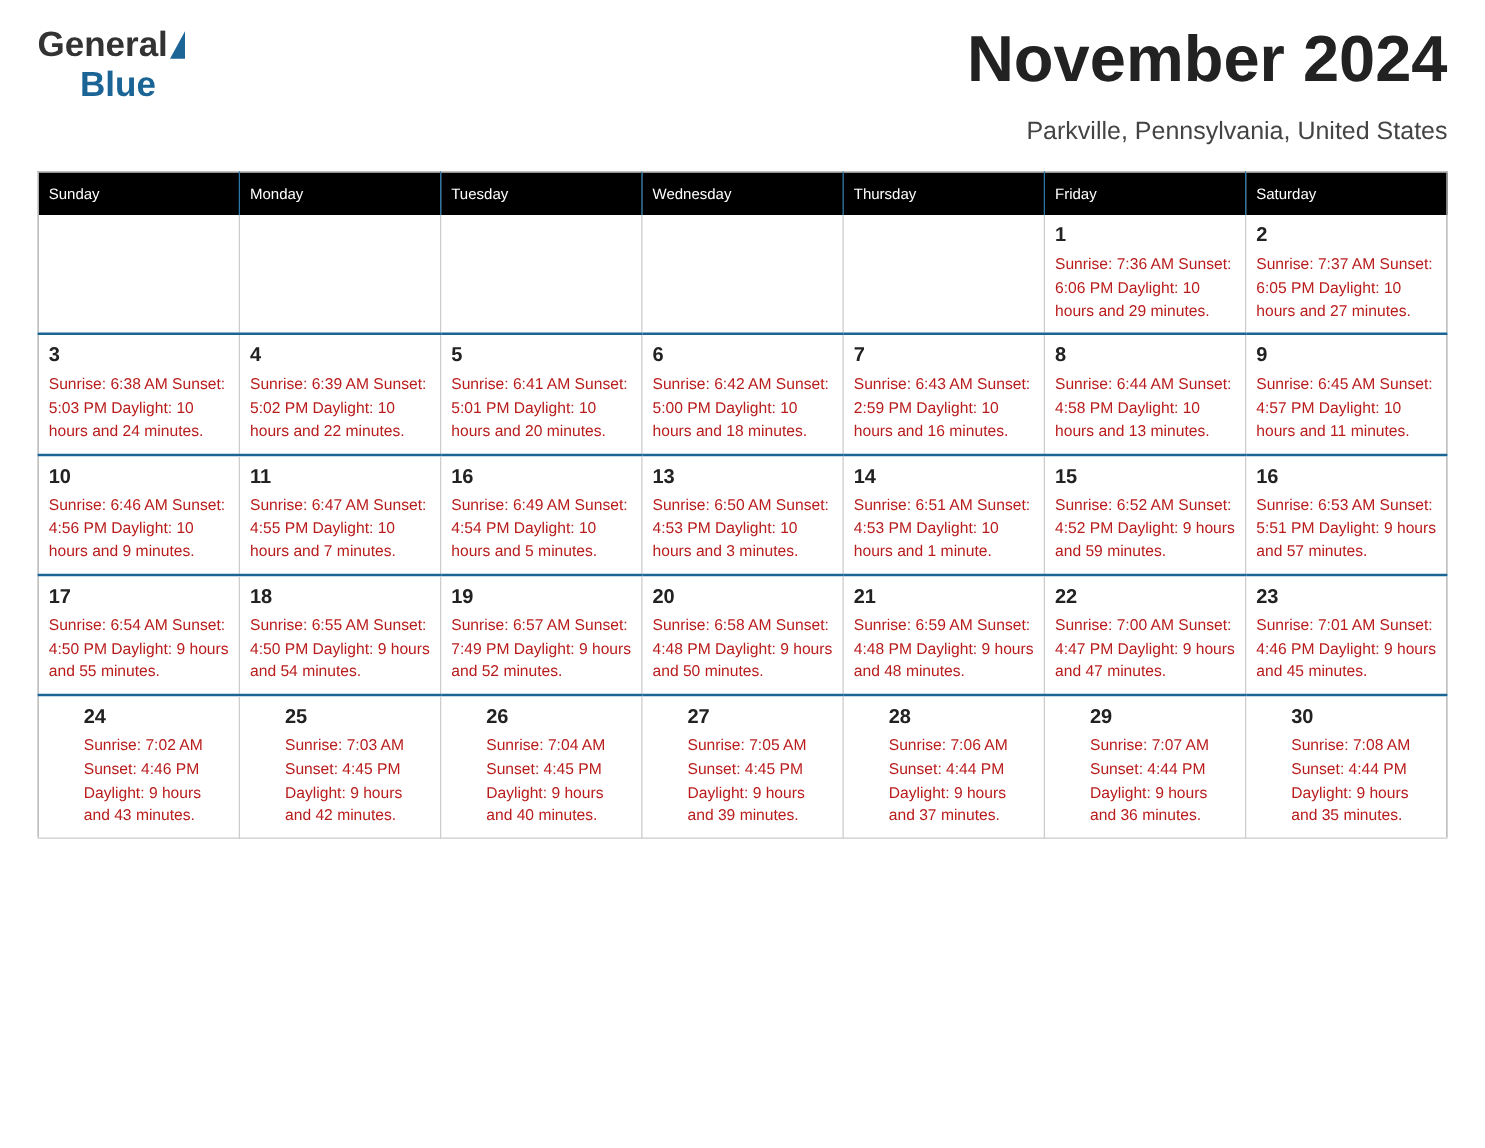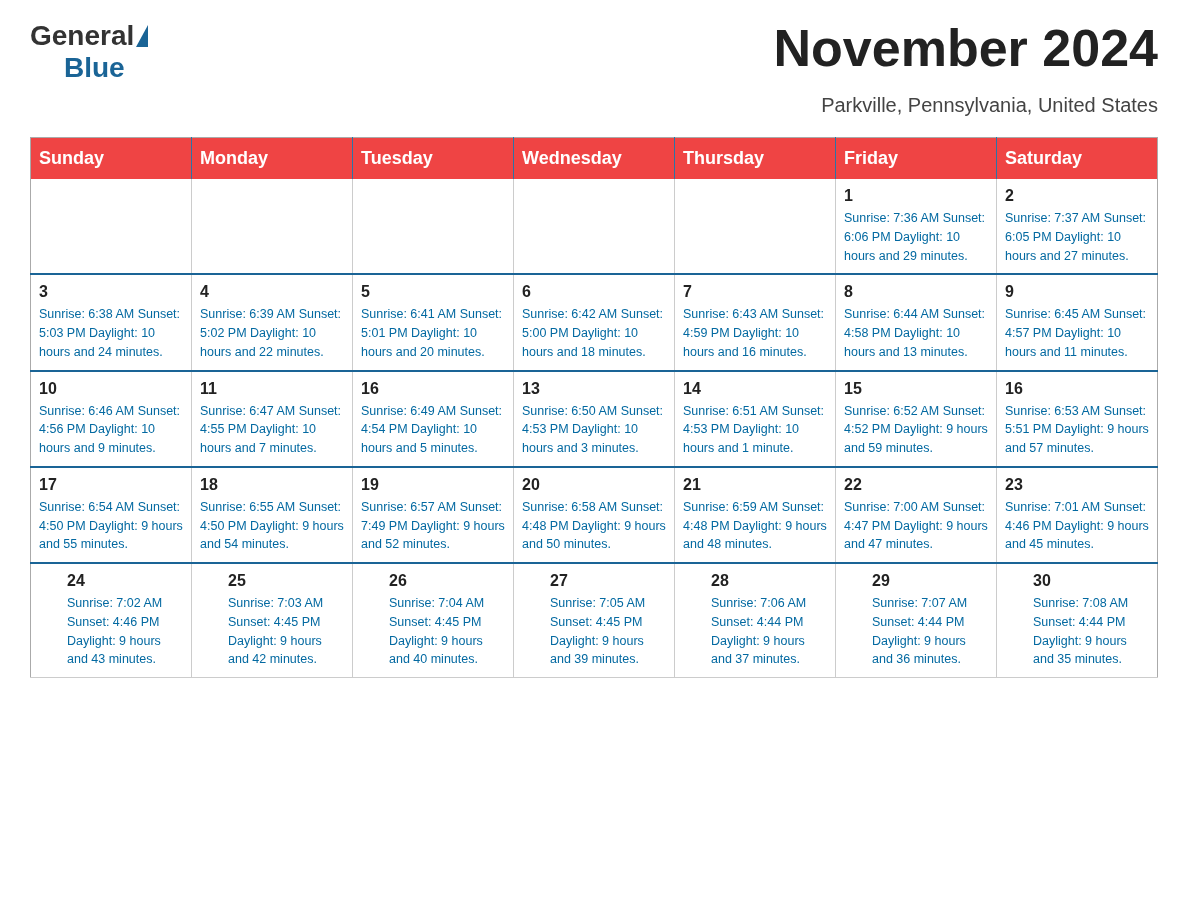--- a/index.html
+++ b/index.html
@@ -57,26 +57,26 @@
       font-size: 20px;
       color: #444;
       margin-top: 17px;
     }
     .calendar {
       width: 100%;
       border-collapse: collapse;
       border: 1px solid #aaa;
     }
     .calendar th {
-      background: #ef4444;
+      background: #000000;
       color: #fff;
       padding: 10px 8px;
       text-align: left;
-      font-size: 18px;
-      font-weight: bold;
+      font-size: 12px;
+      font-weight: normal;
       border-right: 1px solid #2a74a6;
     }
     .calendar th:last-child { border-right: none; }
     .calendar td {
       vertical-align: top;
       padding: 8px;
       border-right: 1px solid #ccc;
       border-bottom: 2px solid #1a6496;
       width: calc(100% / 7);
       font-size: 13px;
@@ -86,21 +86,21 @@
     .calendar td:last-child { border-right: none; }
     .day-number {
       font-size: 16px;
       font-weight: bold;
       color: #222;
       margin-bottom: 4px;
     }
     .day-info {
       font-size: 12.5px;
       line-height: 1.5;
-      color: #0369a1;
+      color: #b91c1c;
     }
     .empty-cell {
       background: #fff;
     }
     .row-last td {
       border-bottom: 1px solid #ccc;
       padding-left: 36px;
     }
   </style>
 </head>
@@ -173,21 +173,21 @@
         </td>
         <td>
           <div class="day-number">6</div>
           <div class="day-info">Sunrise: 6:42 AM
 Sunset: 5:00 PM
 Daylight: 10 hours and 18 minutes.</div>
         </td>
         <td>
           <div class="day-number">7</div>
           <div class="day-info">Sunrise: 6:43 AM
-Sunset: 4:59 PM
+Sunset: 2:59 PM
 Daylight: 10 hours and 16 minutes.</div>
         </td>
         <td>
           <div class="day-number">8</div>
           <div class="day-info">Sunrise: 6:44 AM
 Sunset: 4:58 PM
 Daylight: 10 hours and 13 minutes.</div>
         </td>
         <td>
           <div class="day-number">9</div>

